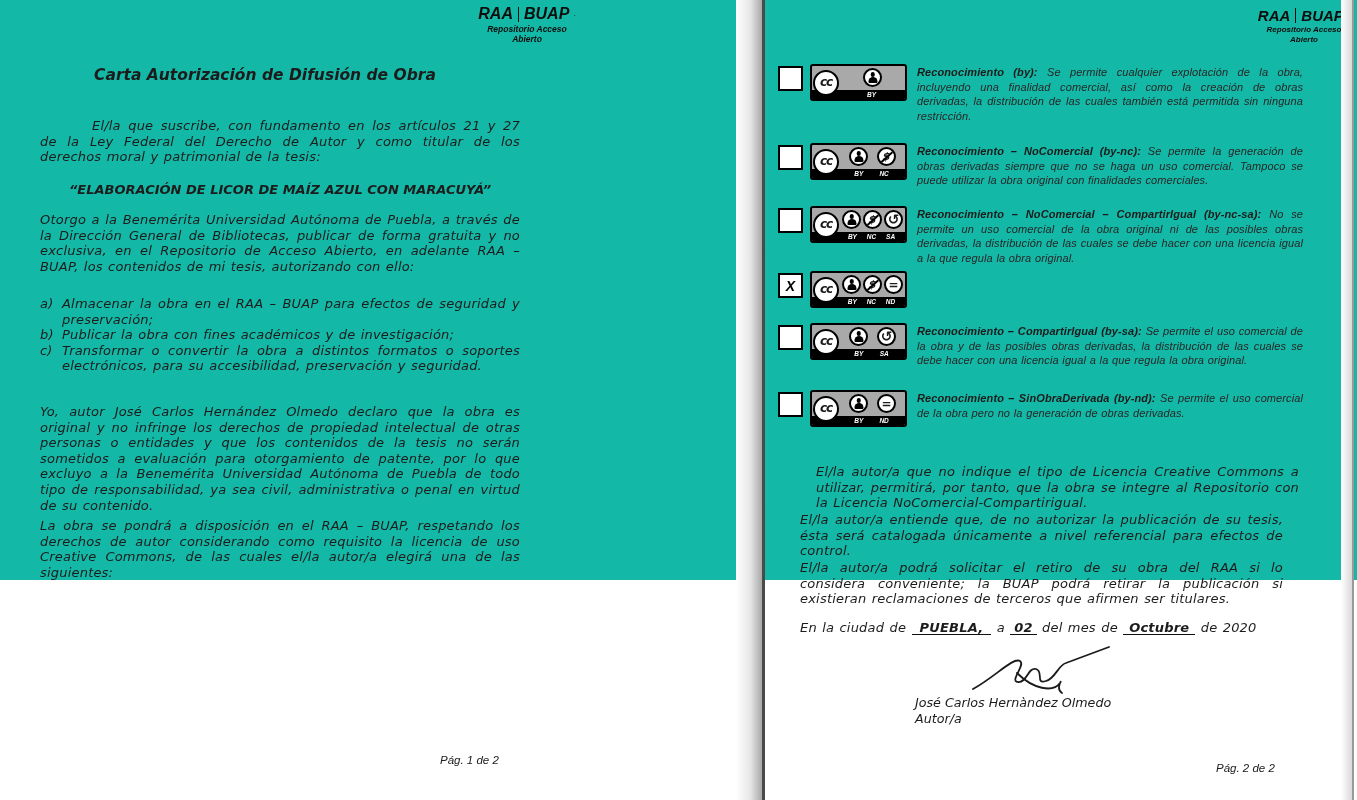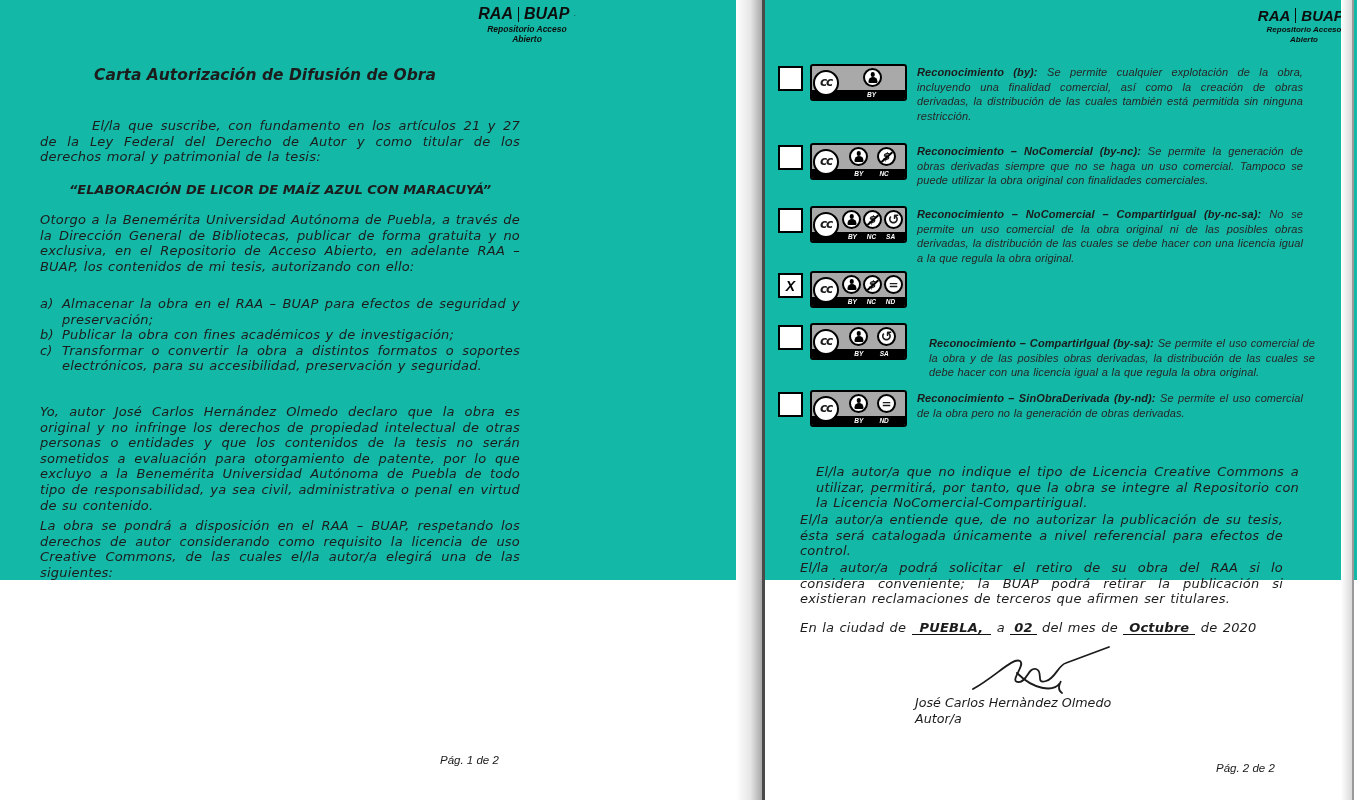--- a/index.html
+++ b/index.html
@@ -236,21 +236,21 @@
       <span class="cc-logo"></span>
       <div class="badge-icons">
         <span class="sym sym-person"></span>
         <span class="sym sym-sa"></span>
       </div>
       <div class="badge-labels">
         <span>BY</span>
         <span>SA</span>
       </div>
     </div>
-    <p class="lic-text" style="margin:12px;">
+    <p class="lic-text" style="margin:0;">
       <strong>Reconocimiento – CompartirIgual (by-sa):</strong>
       <span>Se permite el uso comercial de la obra y de las posibles obras derivadas, la distribución de las cuales se debe hacer con una licencia igual a la que regula la obra original.</span>
     </p>
   </div>
 
   <div class="lic-row" style="top:390px;">
     <div class="cbx">
         <span></span>
       </div>
     <div class="badge">

